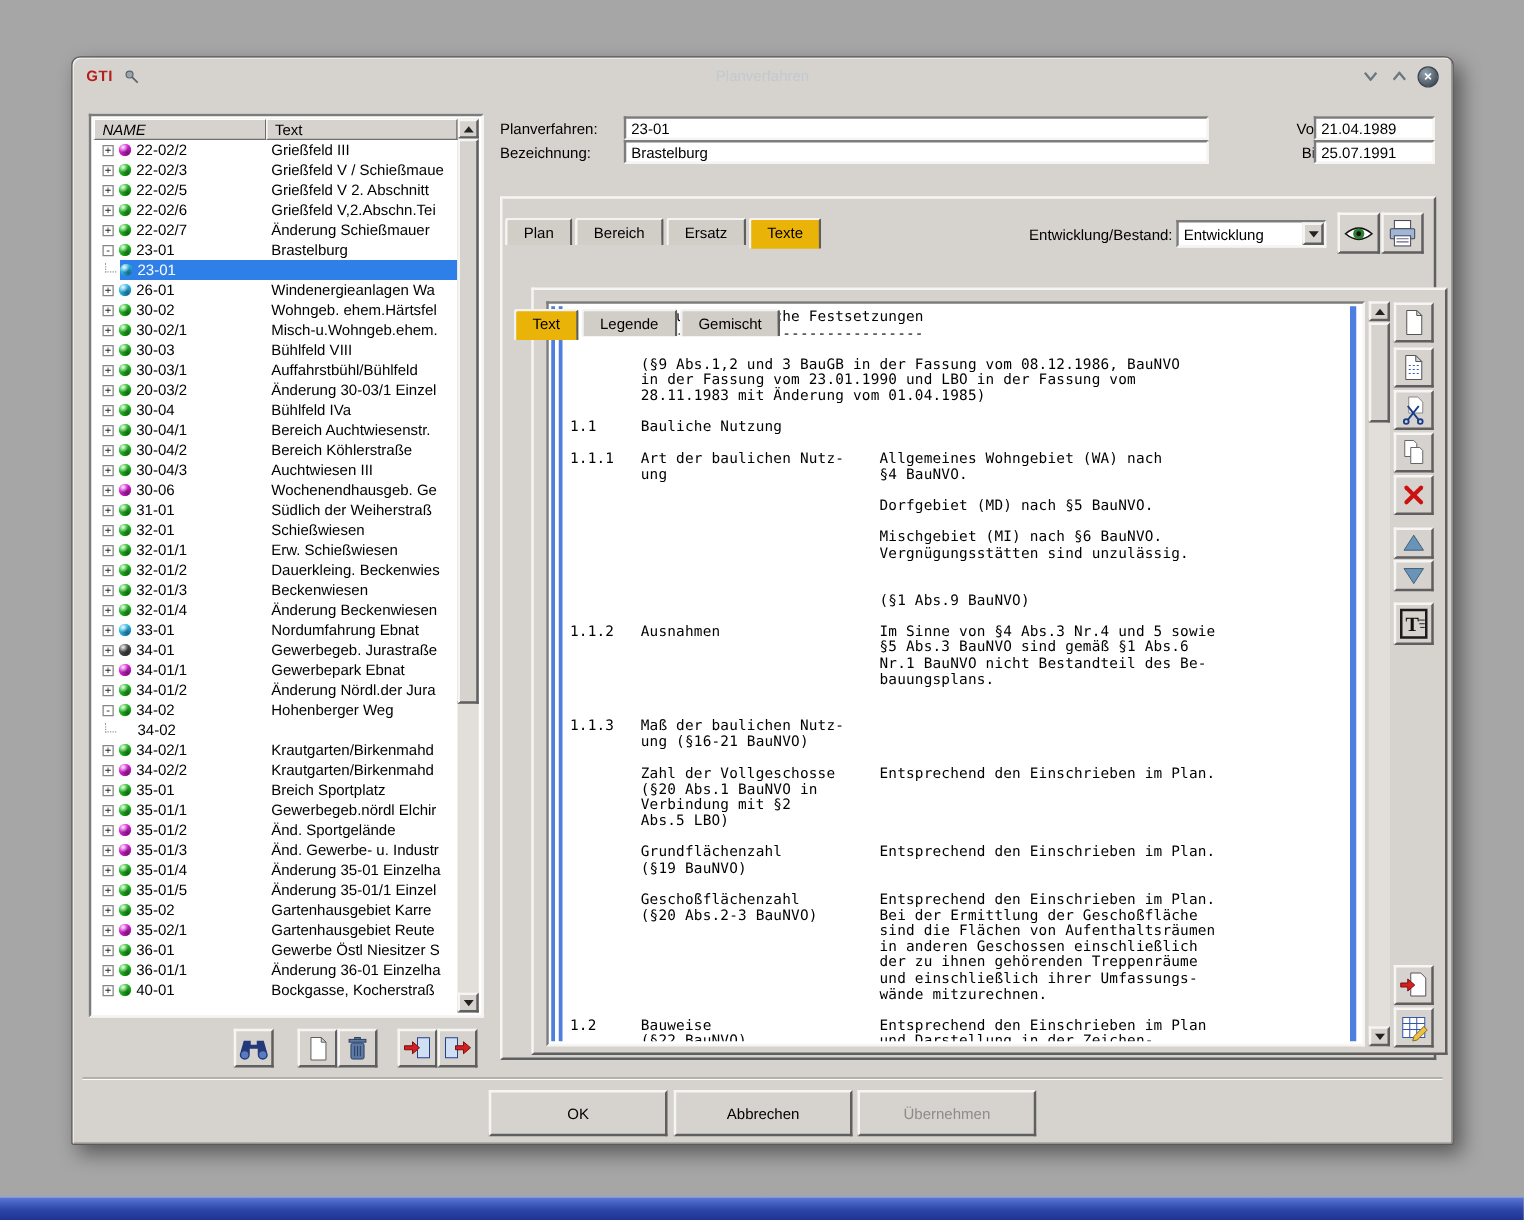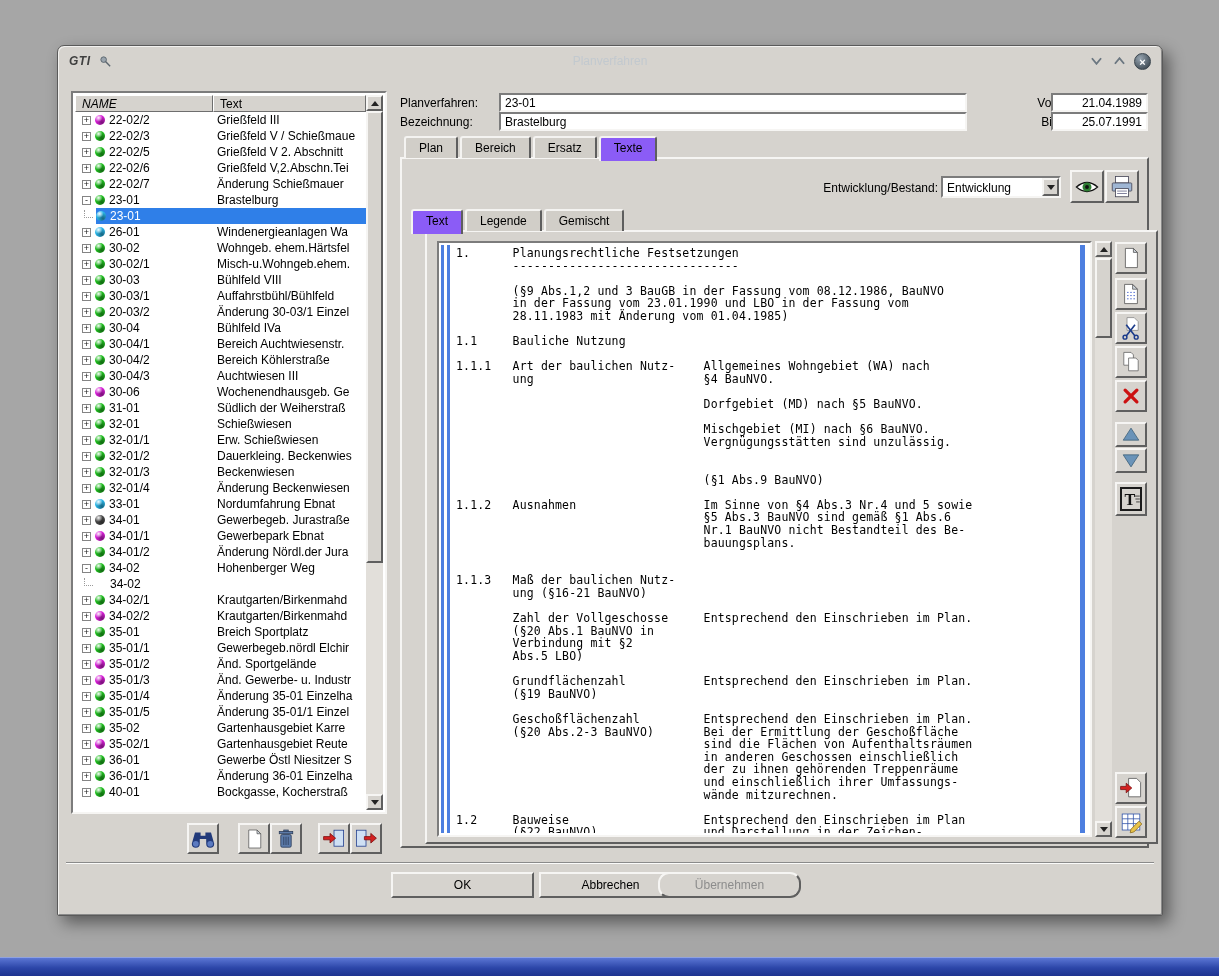--- a/index.html
+++ b/index.html
@@ -8,21 +8,21 @@
   .desktop{position:relative;width:1219px;height:976px;background:#a6a6a6;}
   .taskbar{position:absolute;left:0;bottom:0;width:100%;height:19px;
     background:linear-gradient(180deg,#5b76d4 0%,#2c46a8 55%,#1e3390 100%);
     border-top:1px solid #8fa2e0;}
   
   .window{position:absolute;left:57px;top:45px;width:1106px;height:871px;
     background:#d6d3ce;border:1px solid #5a5a5a;border-radius:7px 7px 2px 2px;
     box-shadow:inset 1px 1px 0 #f2f1ef, inset -1px -1px 0 #8a8a8a, 6px 7px 16px rgba(0,0,0,.45);}
   .titlebar{position:absolute;left:3px;top:3px;right:3px;height:24px;display:flex;
     align-items:center;padding:0 8px;border-radius:5px 5px 0 0;}
-  .logo{font-weight:900;font-style:italic;font-size:12px;color:#404040;letter-spacing:.5px;}
+  .logo{font-weight:900;font-size:12px;color:#b91c1c;letter-spacing:.5px;}
   .pin{margin-left:8px;display:inline-flex;}
   .wtitle{position:absolute;left:0;right:0;text-align:center;font-size:12px;color:#c2c9cf;pointer-events:none;}
   .wctrls{margin-left:auto;display:flex;align-items:center;gap:7px;z-index:2;}
   .rollbtn{width:16px;height:14px;display:flex;align-items:center;justify-content:center;cursor:pointer;}
   .closebtn{width:17px;height:17px;border-radius:50%;text-align:center;line-height:16px;
     font-size:11px;font-weight:bold;color:#fff;cursor:pointer;
     background:radial-gradient(circle at 35% 30%, #97a5b1, #46525c 75%);
     border:1px solid #39444d;}
   
   .b-out{border:2px solid;border-color:#f6f5f3 #5f5f5f #5f5f5f #f6f5f3;background:#d6d3ce;}
@@ -56,44 +56,44 @@
   .tri-down{width:0;height:0;border:4px solid transparent;border-top:5px solid #222;margin-bottom:-4px;}
   .sthumb{position:absolute;left:0;width:100%;cursor:pointer;}
   
   .ibtn{position:absolute;display:flex;align-items:center;justify-content:center;cursor:pointer;padding:0;}
   .ibtn.checked::before{content:"";position:absolute;left:3px;top:3px;right:3px;bottom:3px;border:2px solid #1b1b1b;}
   .ibtn svg{position:relative;}
   
   .flabel{position:absolute;font-size:12px;color:#000;white-space:nowrap;}
   .field{position:absolute;height:19px;background:#fff;border:2px solid;border-color:#7c7c7c #f6f5f3 #f6f5f3 #7c7c7c;
     font-size:12px;font-family:"Liberation Sans",sans-serif;padding:0 4px;color:#000;}
-  .field.rt{text-align:right;}
+  .field.rt{}
   
   .tabs-row{position:absolute;z-index:6;white-space:nowrap;}
   .tab{position:relative;display:inline-block;margin-right:2px;padding:3px 13px 3px;font-size:12px;color:#000;
     background:#d1cec8;border-top:2px solid #f4f3f1;border-left:2px solid #f4f3f1;border-right:2px solid #5e5e5e;
     border-radius:3px 3px 0 0;cursor:pointer;vertical-align:bottom;}
-  .tab.active{background:#8b5cf6;padding-bottom:6px;margin-bottom:-3px;z-index:7;}
+  .tab.active{background:#eab308;padding-bottom:6px;margin-bottom:-3px;z-index:7;margin-top:38px;}
   .tabpanel{position:absolute;left:342px;top:111px;width:749px;height:691px;}
   .subpanel{position:absolute;left:23px;top:71px;width:733px;height:614px;}
   
   .dd{position:absolute;display:flex;background:#fff;border:2px solid;border-color:#7c7c7c #f6f5f3 #f6f5f3 #7c7c7c;}
   .dd .val{flex:1;font-size:12px;padding:1px 4px;overflow:hidden;white-space:nowrap;}
   .ddbtn{width:17px;flex:none;display:flex;align-items:center;justify-content:center;cursor:pointer;}
   
   .editor{position:absolute;left:10px;top:9px;width:655px;height:596px;background:#fff;}
   .mbar{position:absolute;top:2px;bottom:2px;background:#4d7fe0;}
   .mbar.a{left:2px;width:3px;} .mbar.b{left:8px;width:3px;} .mbar.r{right:5px;width:5px;}
   .doc{position:absolute;left:17px;top:4px;right:16px;bottom:2px;margin:0;overflow:hidden;
     font-family:"DejaVu Sans Mono",monospace;font-size:11.5px;line-height:12.6px;letter-spacing:.15px;color:#000;
     white-space:pre;}
   .editor-scroll{left:668px;top:9px;width:17px;height:596px;}
   
   .groove{position:absolute;left:8px;top:816px;width:1088px;height:2px;border-top:1px solid #8a8a8a;border-bottom:1px solid #fbfbfa;}
-  .fbtn{position:absolute;top:826px;height:26px;width:143px;font-size:12px;color:#000;
+  .fbtn{position:absolute;top:826px;height:37px;width:143px;font-size:12px;color:#000;
     display:flex;align-items:center;justify-content:center;cursor:pointer;font-family:"Liberation Sans",sans-serif;}
   .fbtn.disabled{color:#8c8c8c;}
 </style>
 </head>
 <body>
 
 <div class="desktop">
   <div class="window">
 
     <div class="titlebar">
@@ -697,17 +697,17 @@
               </g>
               <path d="M15 24 L25 14 l3.5 3.5 -10 10 -4.5 1 z" fill="#e8c34a" stroke="#8a6a1a"></path>
             </svg>
         </button>
       </div>
     </div>
 
     <div class="groove"></div>
     <button class="fbtn b-out" style="left:333px;">OK</button>
     <button class="fbtn b-out" style="left:481px;">Abbrechen</button>
-    <button class="fbtn b-out disabled" style="left:600px;border-radius:11px;">Übernehmen</button>
+    <button class="fbtn b-out disabled" style="left:628px;">Übernehmen</button>
   </div>
 
   <div class="taskbar"></div>
 </div>
 
 </body></html>

